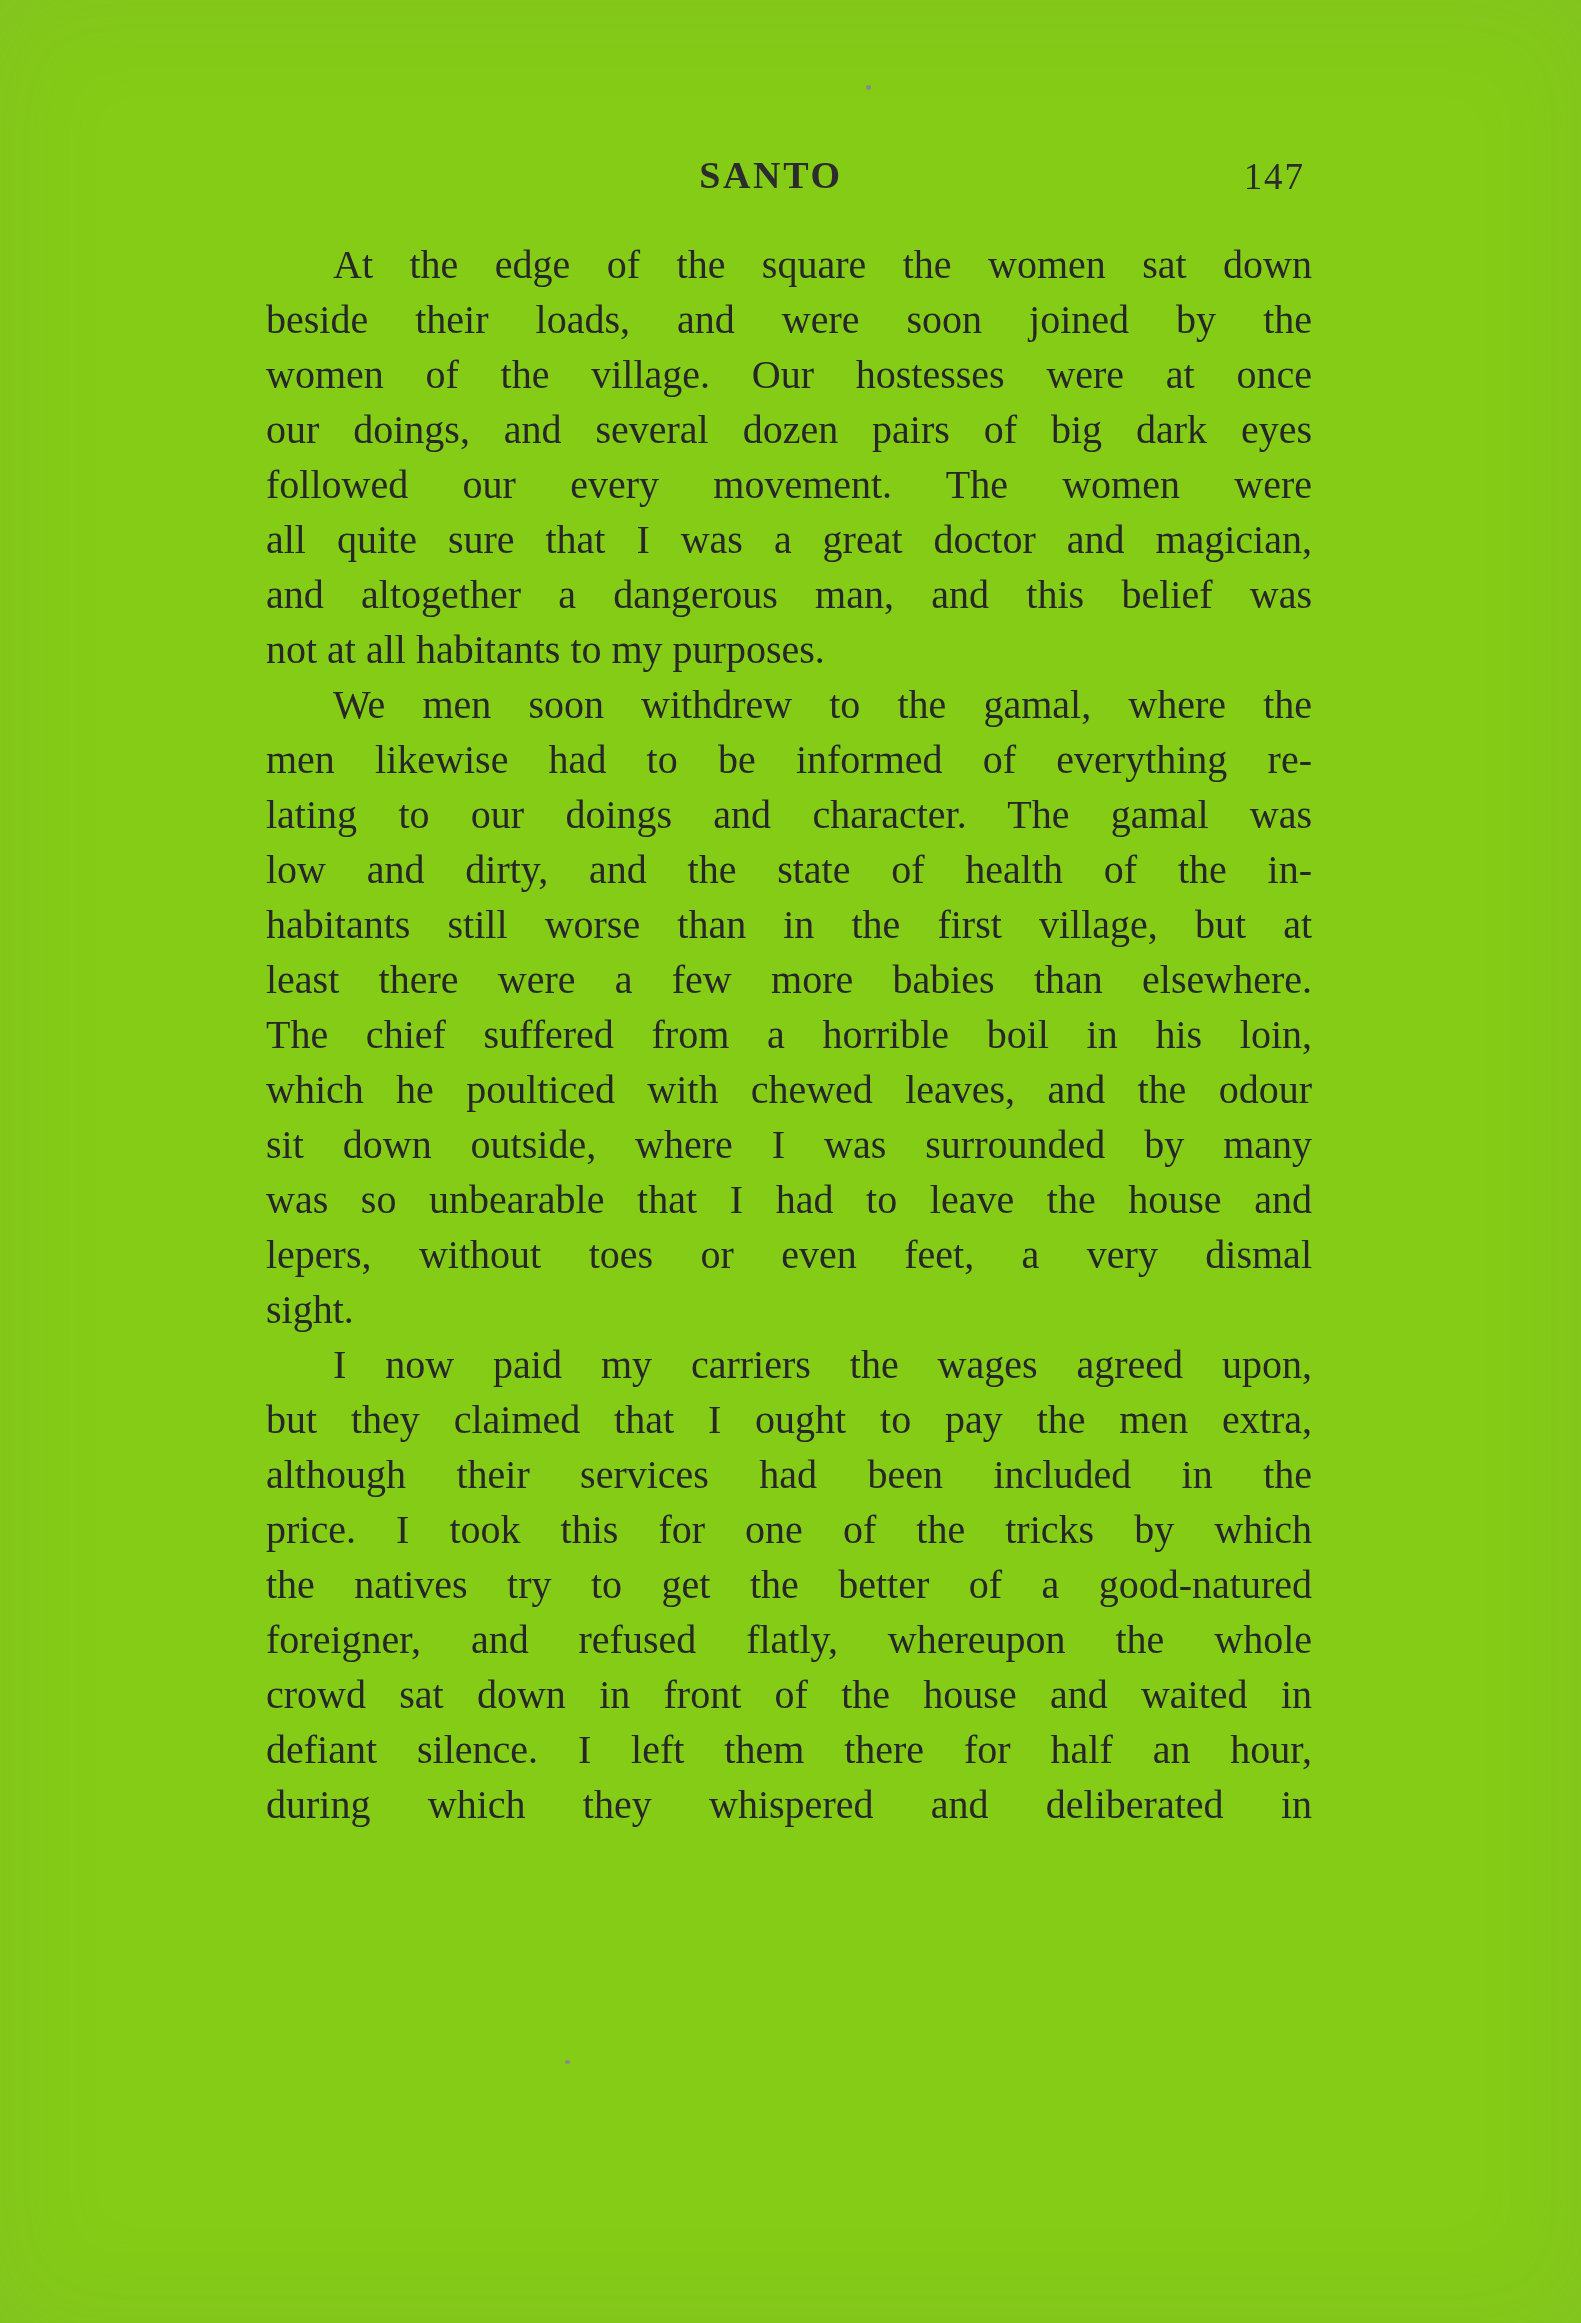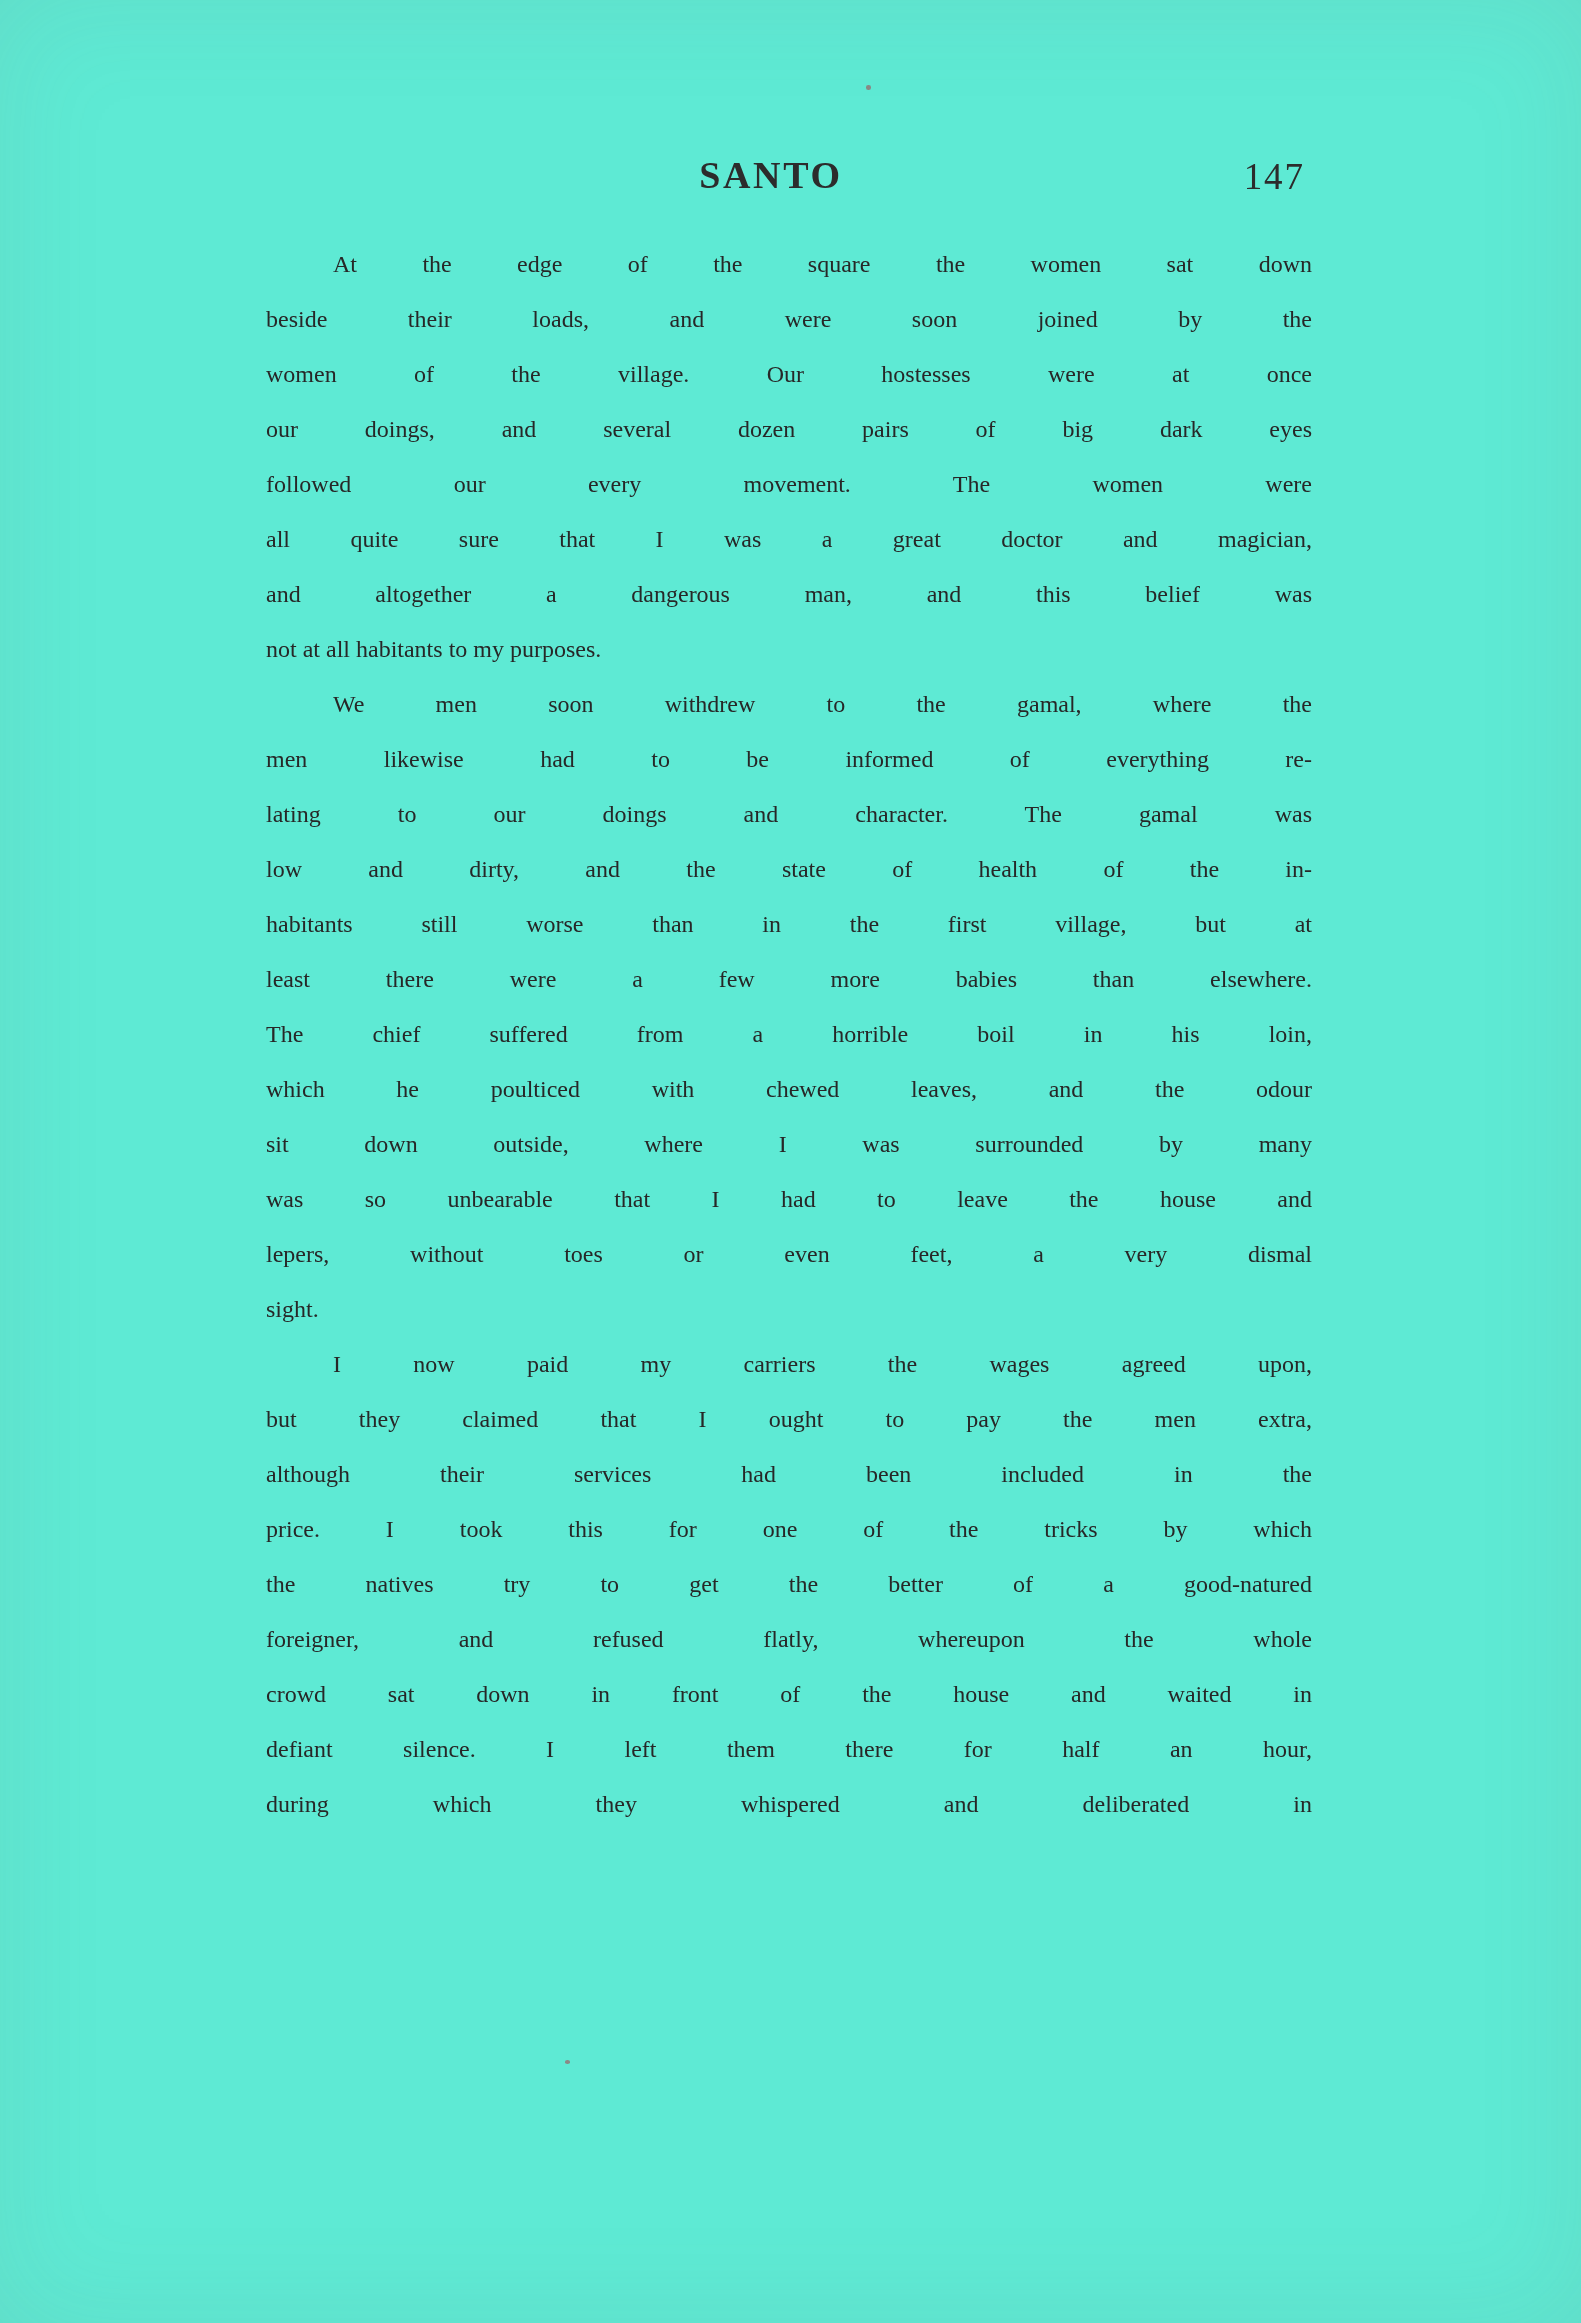--- a/index.html
+++ b/index.html
@@ -5,21 +5,21 @@
   html, body {
     margin: 0;
     padding: 0;
     background: #e9e9e7;
   }
   .page {
     position: relative;
     width: 1581px;
     height: 2324px;
     margin: 0 auto;
-    background: #5eead4;
+    background: #84cc16;
     font-family: "Liberation Serif", "DejaVu Serif", serif;
     color: #262626;
     overflow: hidden;
   }
   
   .page::after {
     content: "";
     position: absolute;
     inset: 0;
     pointer-events: none;
@@ -52,21 +52,21 @@
     right: 7.3px;
     top: 1.8px;
     font-size: 37px;
     letter-spacing: 1.8px;
     color: #2c2c2c;
   }
   .paragraph {
     margin: 0;
   }
   .line {
-    font-size: 24px;
+    font-size: 40px;
     line-height: 55px;
     text-align: justify;
     text-align-last: justify;
     white-space: normal;
     color: #272727;
   }
   .line.first {
     text-indent: 67px;
   }
   .line.last {

